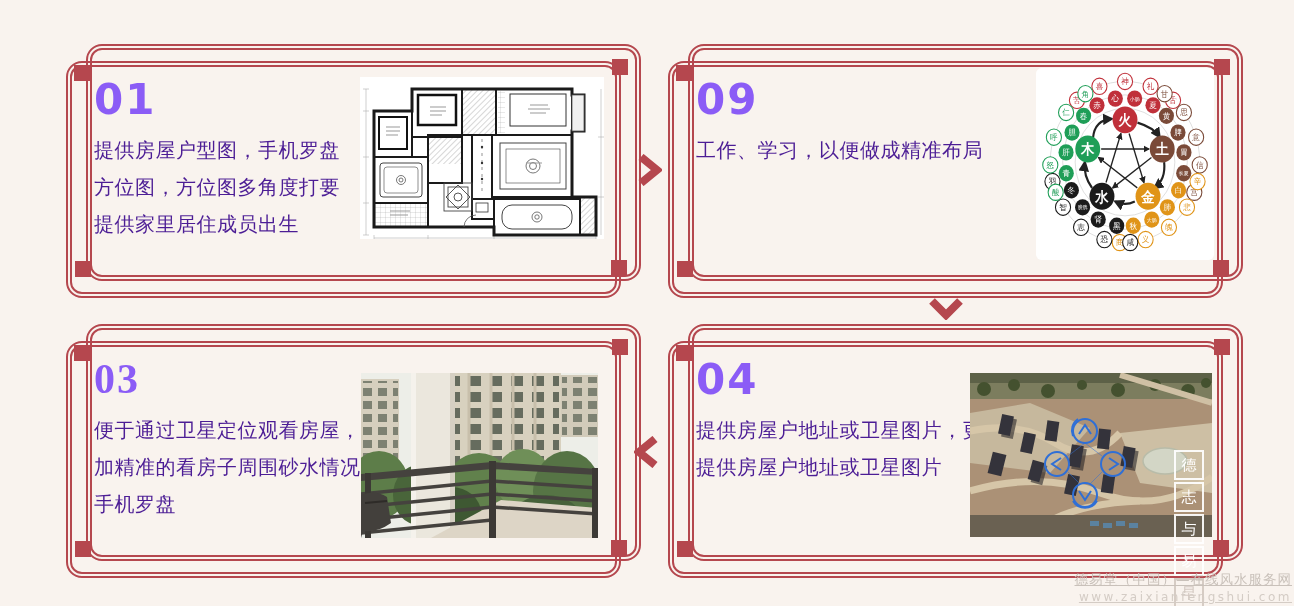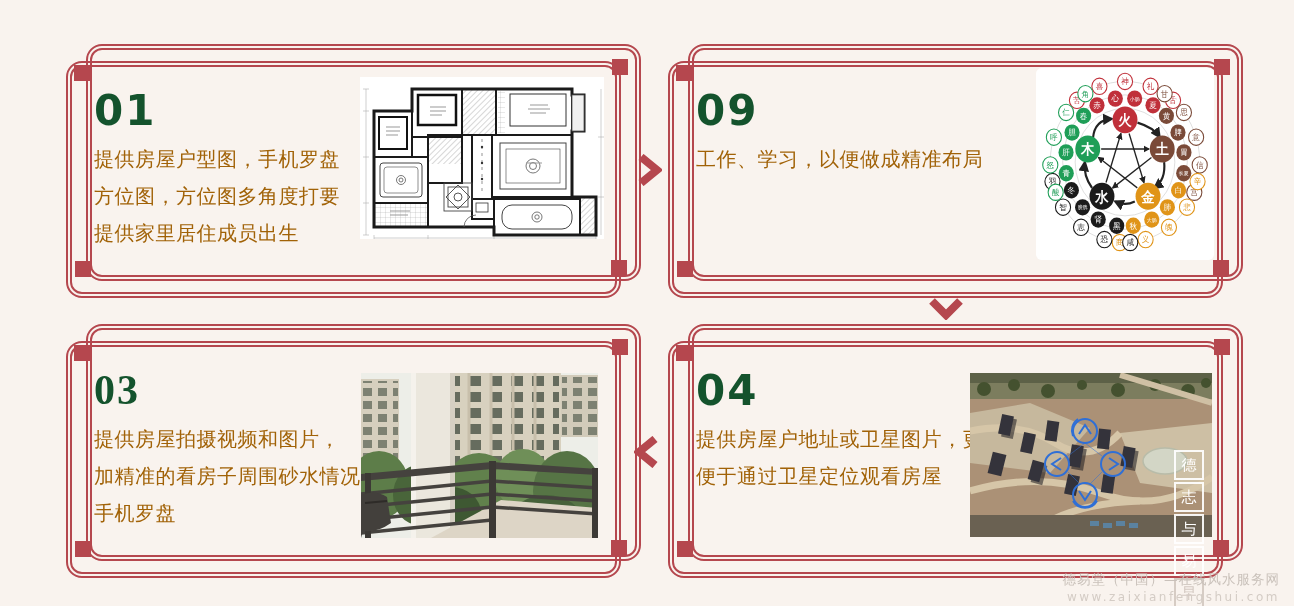--- a/index.html
+++ b/index.html
@@ -15,43 +15,43 @@
 
   .frame{position:absolute;border:6px double #b5474e;border-radius:16px;}
   .frame.outer{left:20px;top:0;right:0;bottom:17px;}
   .frame.inner{left:0;top:17px;right:20px;bottom:0;}
   .sq{position:absolute;width:16px;height:16px;background:#b5474e;}
   .sq.tl{left:8px;top:21px;}
   .sq.tr{right:13px;top:15px;}
   .sq.bl{left:9px;bottom:21px;}
   .sq.br{right:14px;bottom:22px;}
 
-  .num{position:absolute;left:28px;top:42px;font-size:42px;font-weight:bold;
-       color:#14532d;letter-spacing:2px;}
-  .txt{position:absolute;left:28px;top:97px;font-size:20px;line-height:37px;
-       color:#a16207;letter-spacing:0.5px;white-space:nowrap;}
+  .num{position:absolute;left:28px;top:31px;font-size:42px;font-weight:bold;
+       color:#8b5cf6;letter-spacing:2px;}
+  .txt{position:absolute;left:28px;top:88px;font-size:20px;line-height:37px;
+       color:#4c1d95;letter-spacing:0.5px;white-space:nowrap;}
 
   .img-box{position:absolute;}
   .img-box svg{display:block;width:100%;height:100%;}
   #card1 .img-box{left:294px;top:33px;width:244px;height:162px;}
   #card2 .img-box{left:368px;top:24px;width:178px;height:192px;}
   #card3 .img-box{left:295px;top:49px;width:237px;height:165px;}
   #card4 .img-box{left:302px;top:49px;width:242px;height:164px;}
 
   .chev{position:absolute;}
   #chev-right{left:636px;top:154px;}
   #chev-left{left:634px;top:436px;}
   #chev-down{left:929px;top:296px;}
 
   .wm-col{position:absolute;left:1174px;top:450px;z-index:6;}
   .wm-box{width:26px;height:26px;margin-bottom:2px;border:2px solid rgba(255,255,255,0.92);
           color:#fff;font-size:15px;display:flex;align-items:center;justify-content:center;}
   .wm-box.faded{border-color:rgba(185,172,163,0.55);color:rgba(185,172,163,0.6);}
 
-  .footer-wm{position:absolute;right:14px;z-index:7;text-align:right;white-space:nowrap;}
+  .footer-wm{position:absolute;right:2px;z-index:7;text-align:right;white-space:nowrap;text-decoration:underline;}
   #footer-line1{bottom:17px;font-size:13.5px;color:#c9c1ba;letter-spacing:1px;}
   #footer-line2{bottom:2px;font-size:12px;color:#d4ccc5;letter-spacing:2.5px;}
 </style>
 </head>
 <body>
 
 <div id="stage">
 
   <div class="card" id="card1">
     <div class="frame outer"></div>
@@ -309,21 +309,21 @@
 
   <div class="card" id="card3">
     <div class="frame outer"></div>
     <div class="frame inner"></div>
     <div class="sq tl"></div>
     <div class="sq tr"></div>
     <div class="sq bl"></div>
     <div class="sq br"></div>
     <div class="num">03</div>
     <div class="txt">
-      <div>提供房屋拍摄视频和图片，</div>
+      <div>便于通过卫星定位观看房屋，</div>
       <div>加精准的看房子周围砂水情况</div>
       <div>手机罗盘</div>
     </div>
     <div class="img-box">
       <svg viewBox="0 0 237 165" preserveAspectRatio="none">
         <defs>
           <pattern id="winC" width="21" height="16" patternUnits="userSpaceOnUse">
             <rect x="3" y="3" width="12" height="10" fill="#666c5e"></rect>
           </pattern>
           <pattern id="winL" width="15" height="13" patternUnits="userSpaceOnUse">
@@ -377,21 +377,21 @@
   <div class="card" id="card4">
     <div class="frame outer"></div>
     <div class="frame inner"></div>
     <div class="sq tl"></div>
     <div class="sq tr"></div>
     <div class="sq bl"></div>
     <div class="sq br"></div>
     <div class="num">04</div>
     <div class="txt">
       <div>提供房屋户地址或卫星图片，更</div>
-      <div>便于通过卫星定位观看房屋</div>
+      <div>提供房屋户地址或卫星图片</div>
     </div>
     <div class="img-box">
       <svg viewBox="0 0 242 164" preserveAspectRatio="none">
         <rect width="242" height="164" fill="#ab9176"></rect>
         <polygon points="0,40 60,30 120,55 80,100 0,90" fill="#c6b89d"></polygon>
         <polygon points="150,60 242,50 242,120 170,110" fill="#cdbfa4"></polygon>
         <rect x="0" y="0" width="242" height="26" fill="#7c7d5e"></rect>
         <rect x="0" y="0" width="242" height="10" fill="#5d6147"></rect>
         <g fill="#44512f">
           <circle cx="14" cy="16" r="7"></circle>

